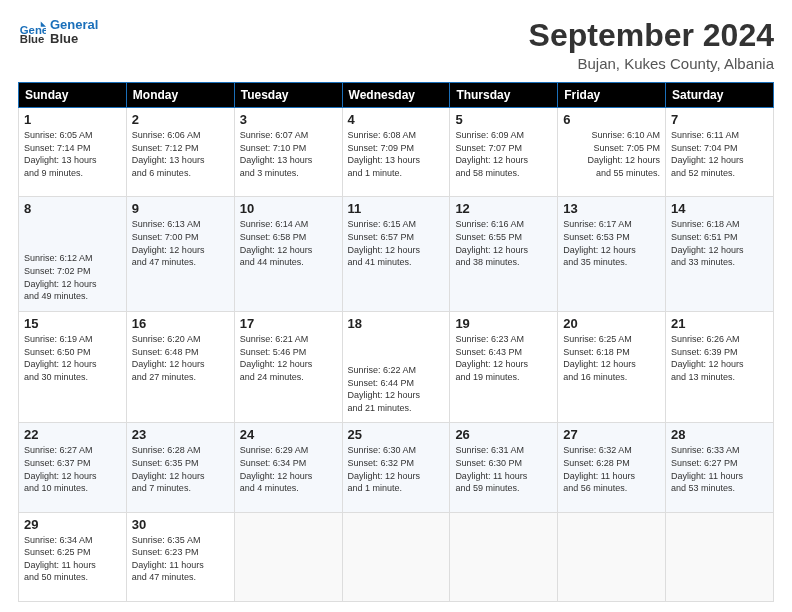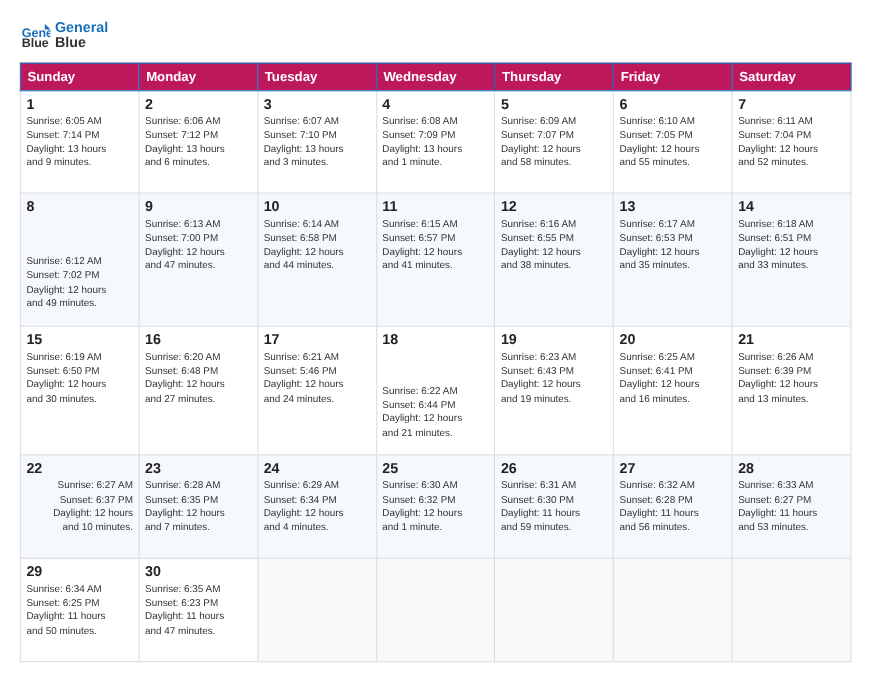--- a/index.html
+++ b/index.html
@@ -45,21 +45,21 @@
       font-size: 15px;
       color: #555;
       margin-top: 2px;
     }
     table {
       width: 100%;
       border-collapse: collapse;
       flex: 1;
     }
     thead tr th {
-      background: #be185d;
+      background: #000000;
       color: #fff;
       font-size: 12px;
       font-weight: bold;
       padding: 5px 6px;
       text-align: left;
       border: 1px solid #1a6fba;
     }
     tbody tr td {
       vertical-align: top;
       border: 1px solid #ddd;
@@ -100,20 +100,24 @@
       <svg class="logo-icon" viewBox="0 0 32 32">
         <text x="2" y="18" font-size="13" font-weight="bold" fill="#1a6fba">General</text>
         <text x="2" y="28" font-size="13" font-weight="bold" fill="#333">Blue</text>
         <polygon points="26,4 32,10 26,10" fill="#1a6fba"></polygon>
       </svg>
       <div style="display:flex;flex-direction:column;line-height:1.1;">
         <span style="font-size:13px;font-weight:bold;color:#1a6fba;">General</span>
         <span style="font-size:13px;font-weight:bold;color:#333;">Blue</span>
       </div>
     </div>
+    <div class="title-block">
+      <div class="month-title">September 2024</div>
+      <div class="location">Bujan, Kukes County, Albania</div>
+    </div>
   </div>
 
   <table>
     <thead>
       <tr>
       <th>Sunday</th>
           <th>Monday</th>
           <th>Tuesday</th>
           <th>Wednesday</th>
           <th>Thursday</th>
@@ -153,21 +157,21 @@
           </td>
           <td>
             <span class="day-num">5</span>
             <div class="cell-text" style="white-space: pre-line;">Sunrise: 6:09 AM
 Sunset: 7:07 PM
 Daylight: 12 hours
 and 58 minutes.</div>
           </td>
           <td>
             <span class="day-num">6</span>
-            <div class="cell-text" style="white-space: pre-line;">Sunrise: 6:10 AM
+            <div class="cell-text" style="white-space: pre-line; text-align: right;">Sunrise: 6:10 AM
 Sunset: 7:05 PM
 Daylight: 12 hours
 and 55 minutes.</div>
           </td>
           <td>
             <span class="day-num">7</span>
             <div class="cell-text" style="white-space: pre-line;">Sunrise: 6:11 AM
 Sunset: 7:04 PM
 Daylight: 12 hours
 and 52 minutes.</div>
@@ -256,36 +260,36 @@
           <td>
             <span class="day-num">19</span>
             <div class="cell-text" style="white-space: pre-line;">Sunrise: 6:23 AM
 Sunset: 6:43 PM
 Daylight: 12 hours
 and 19 minutes.</div>
           </td>
           <td>
             <span class="day-num">20</span>
             <div class="cell-text" style="white-space: pre-line;">Sunrise: 6:25 AM
-Sunset: 6:41 PM
+Sunset: 6:18 PM
 Daylight: 12 hours
 and 16 minutes.</div>
           </td>
           <td>
             <span class="day-num">21</span>
             <div class="cell-text" style="white-space: pre-line;">Sunrise: 6:26 AM
 Sunset: 6:39 PM
 Daylight: 12 hours
 and 13 minutes.</div>
           </td>
         </tr>
         <tr>
           <td>
             <span class="day-num">22</span>
-            <div class="cell-text" style="white-space: pre-line; text-align: right;">Sunrise: 6:27 AM
+            <div class="cell-text" style="white-space: pre-line;">Sunrise: 6:27 AM
 Sunset: 6:37 PM
 Daylight: 12 hours
 and 10 minutes.</div>
           </td>
           <td>
             <span class="day-num">23</span>
             <div class="cell-text" style="white-space: pre-line;">Sunrise: 6:28 AM
 Sunset: 6:35 PM
 Daylight: 12 hours
 and 7 minutes.</div>

